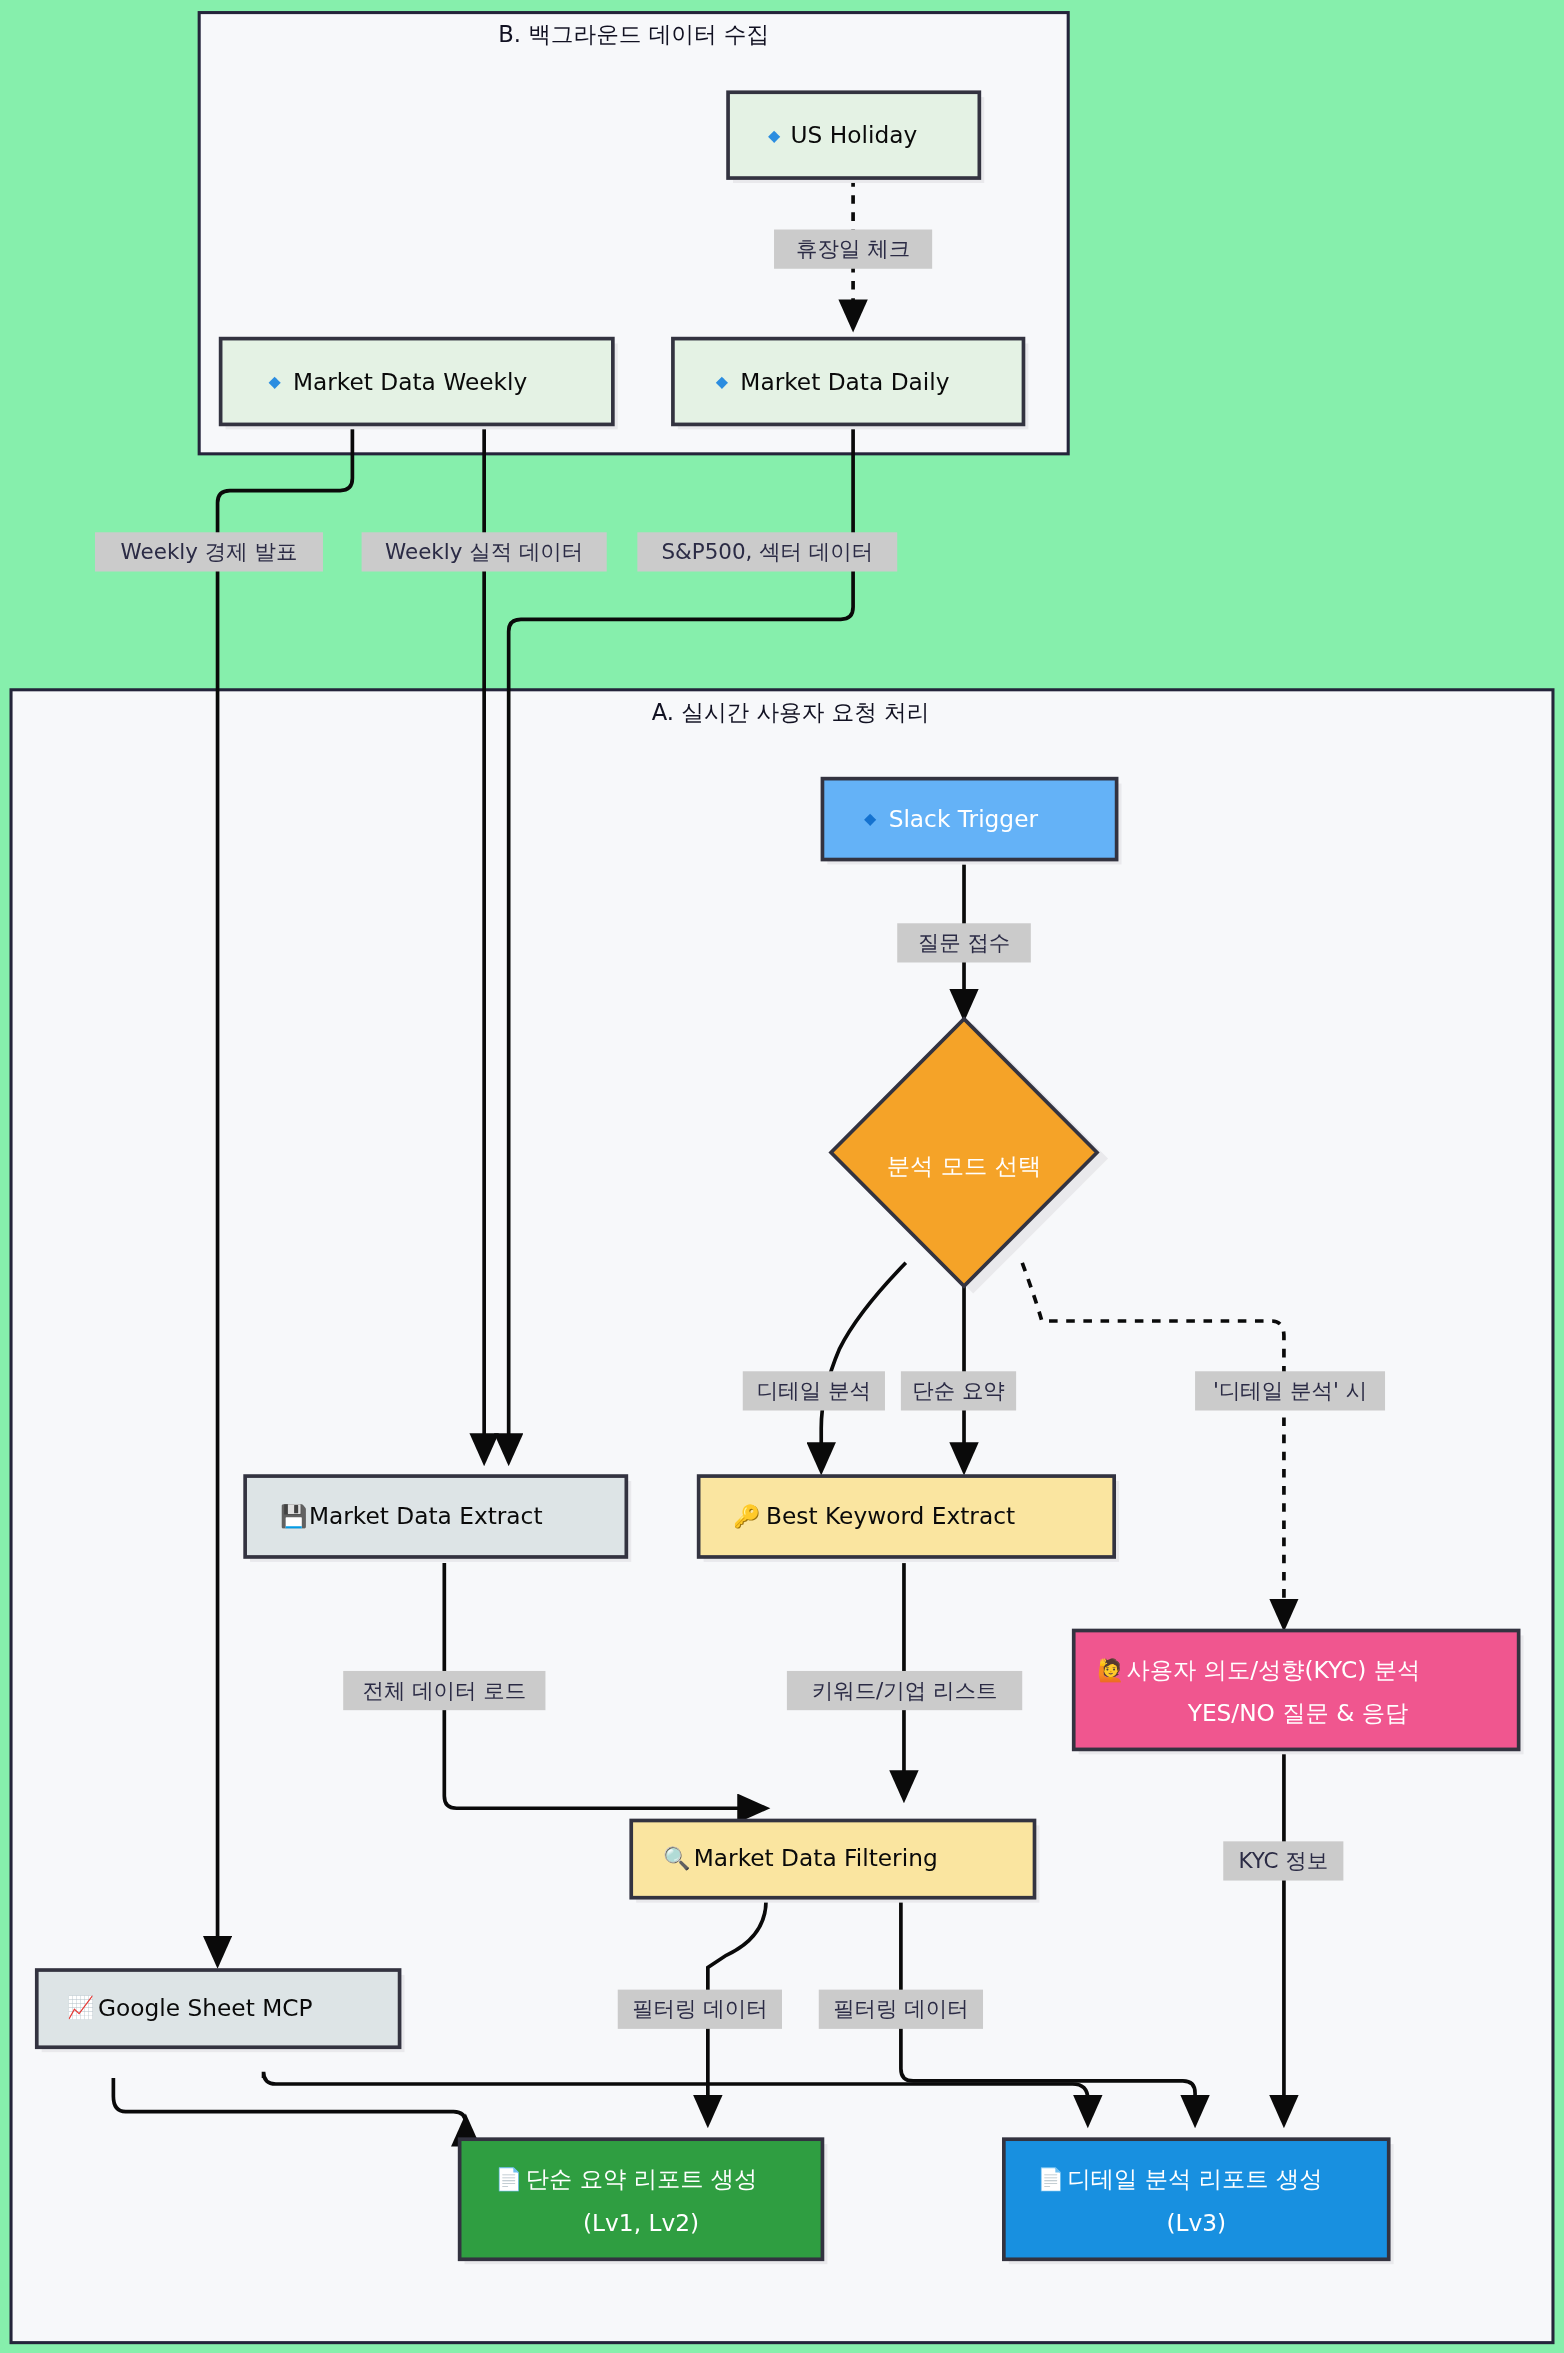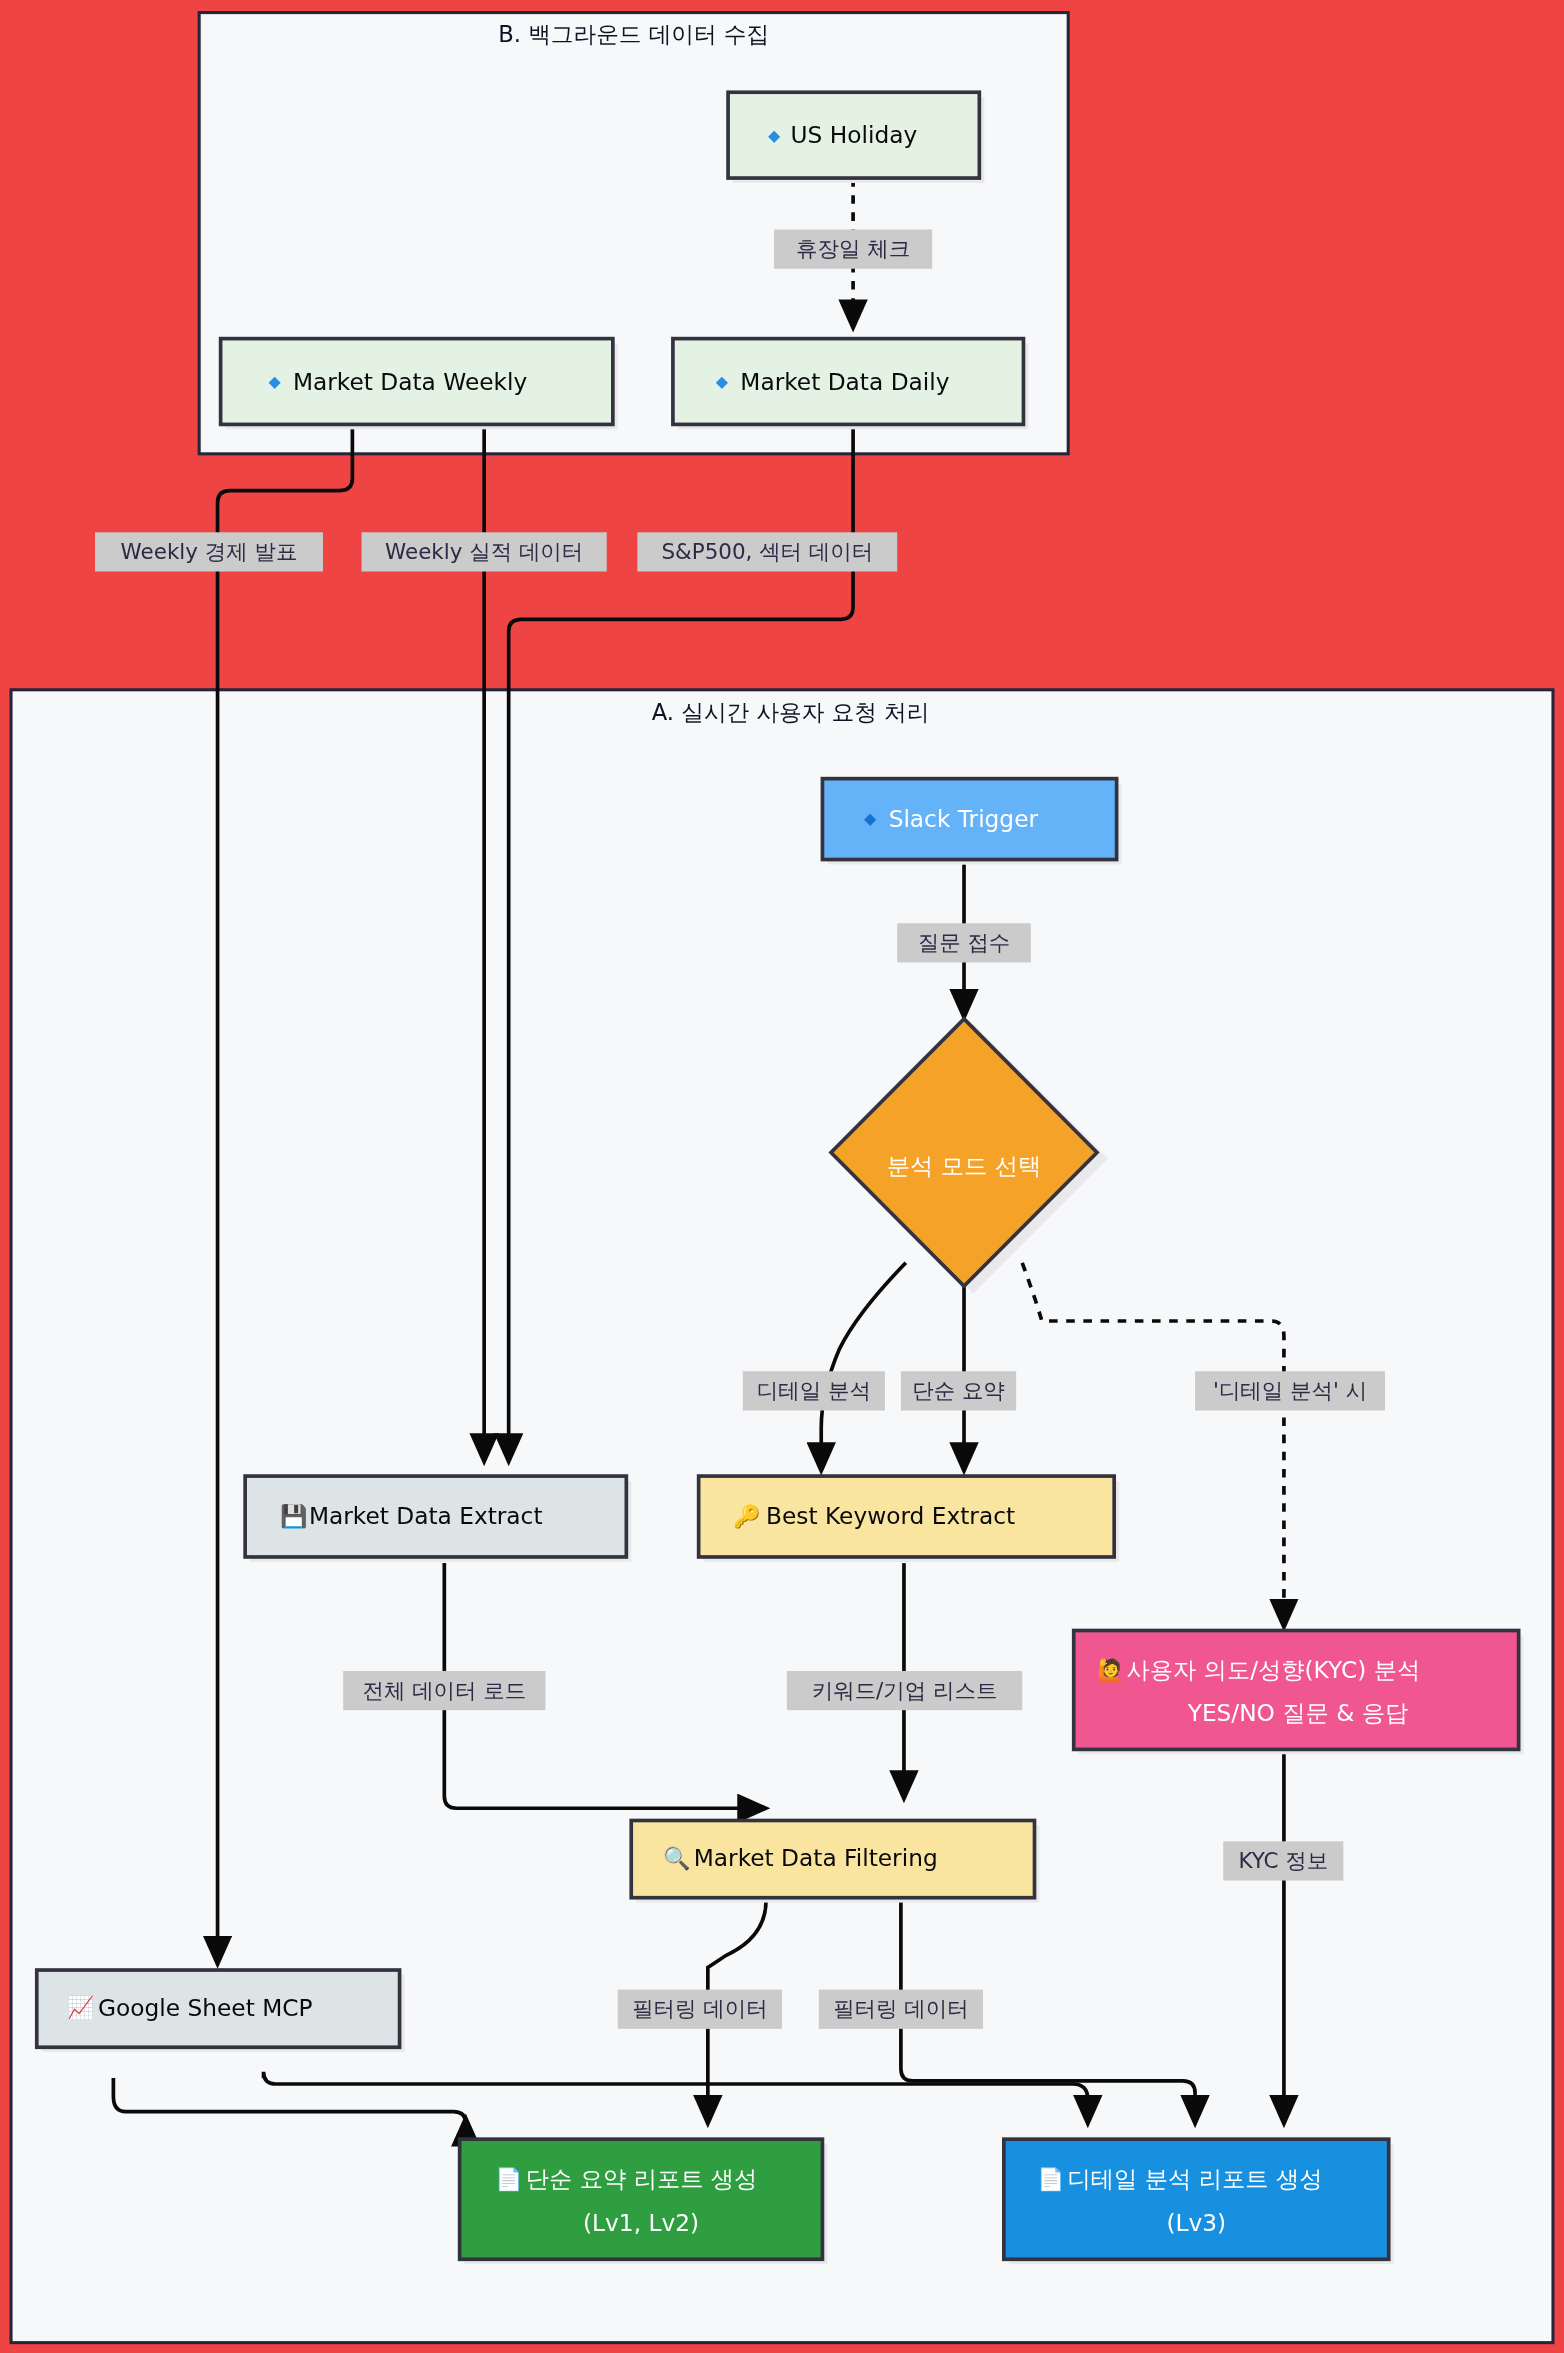--- a/index.html
+++ b/index.html
@@ -1,17 +1,17 @@
 <!DOCTYPE html>
 <html style="font-size:9.8px"><head>
 <meta charset="utf-8">
 <style>
   html,body{margin:0;padding:0;background:#ffffff;}
   body{font-family:"DejaVu Sans","Liberation Sans",sans-serif;}
-  #stage{position:relative;width:1564px;height:2354px;background:#ef4444;overflow:hidden;}
+  #stage{position:relative;width:1564px;height:2354px;background:#86efac;overflow:hidden;}
   svg{position:absolute;left:0;top:0;width:1564px;height:2354px;}
   .cluster-rect{fill:#f7f8fa;stroke:#24243a;stroke-width:5px;}
   .cluster-title{font-size:37px;fill:#111122;font-family:"DejaVu Sans","Liberation Sans",sans-serif;}
   .node-shadow{fill:#e9e9ec;}
   .node-rect{stroke:#333340;stroke-width:6px;}
   .node-diamond{fill:#f5a328;stroke:#333340;stroke-width:6px;}
   .nlabel{font-size:38px;font-family:"DejaVu Sans","Liberation Sans",sans-serif;dominant-baseline:middle;}
   .nlabel.dark{fill:#0a0a0a;}
   .nlabel.light{fill:#ffffff;}
   .edge{fill:none;stroke:#0a0a0a;stroke-width:6px;}

